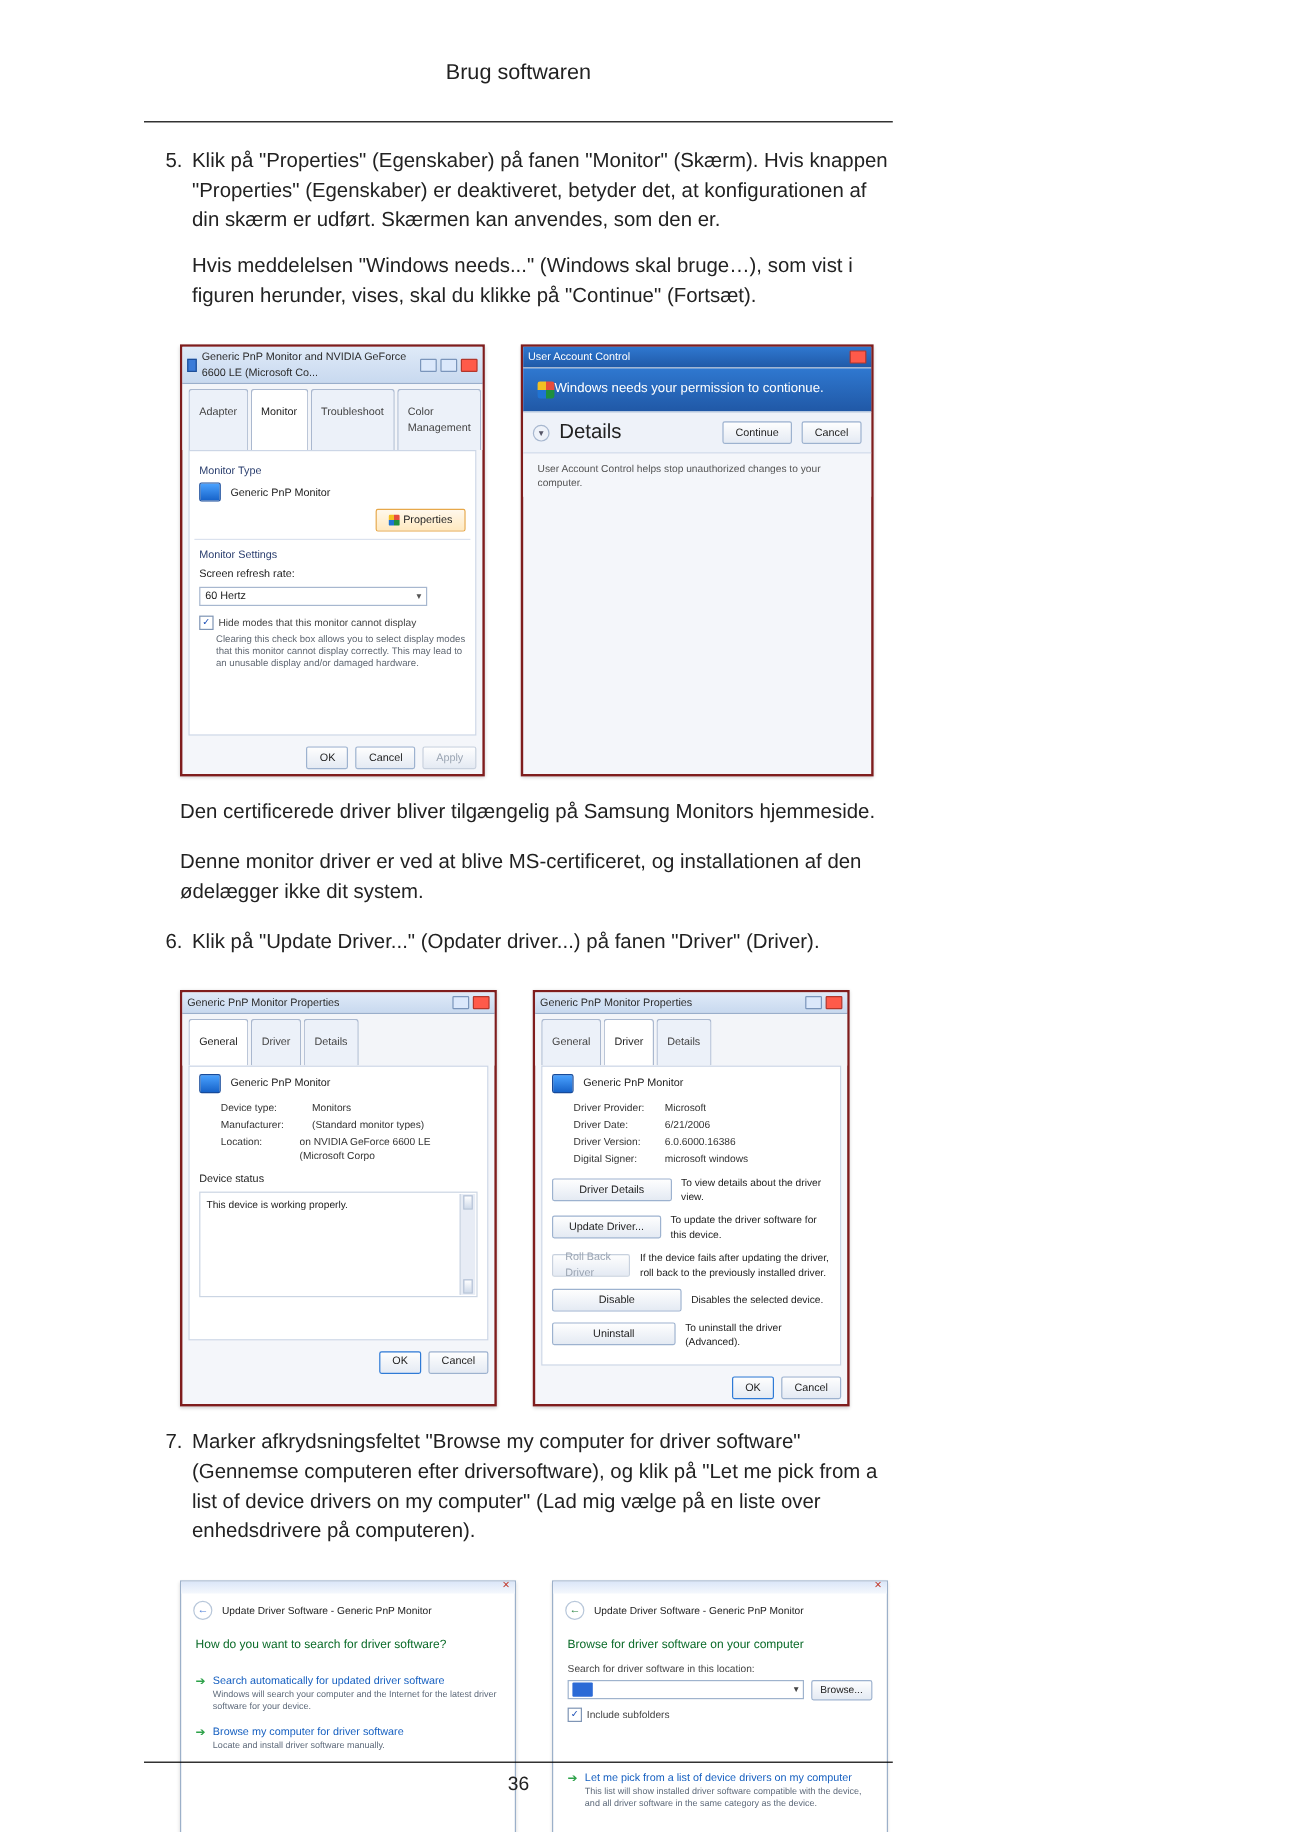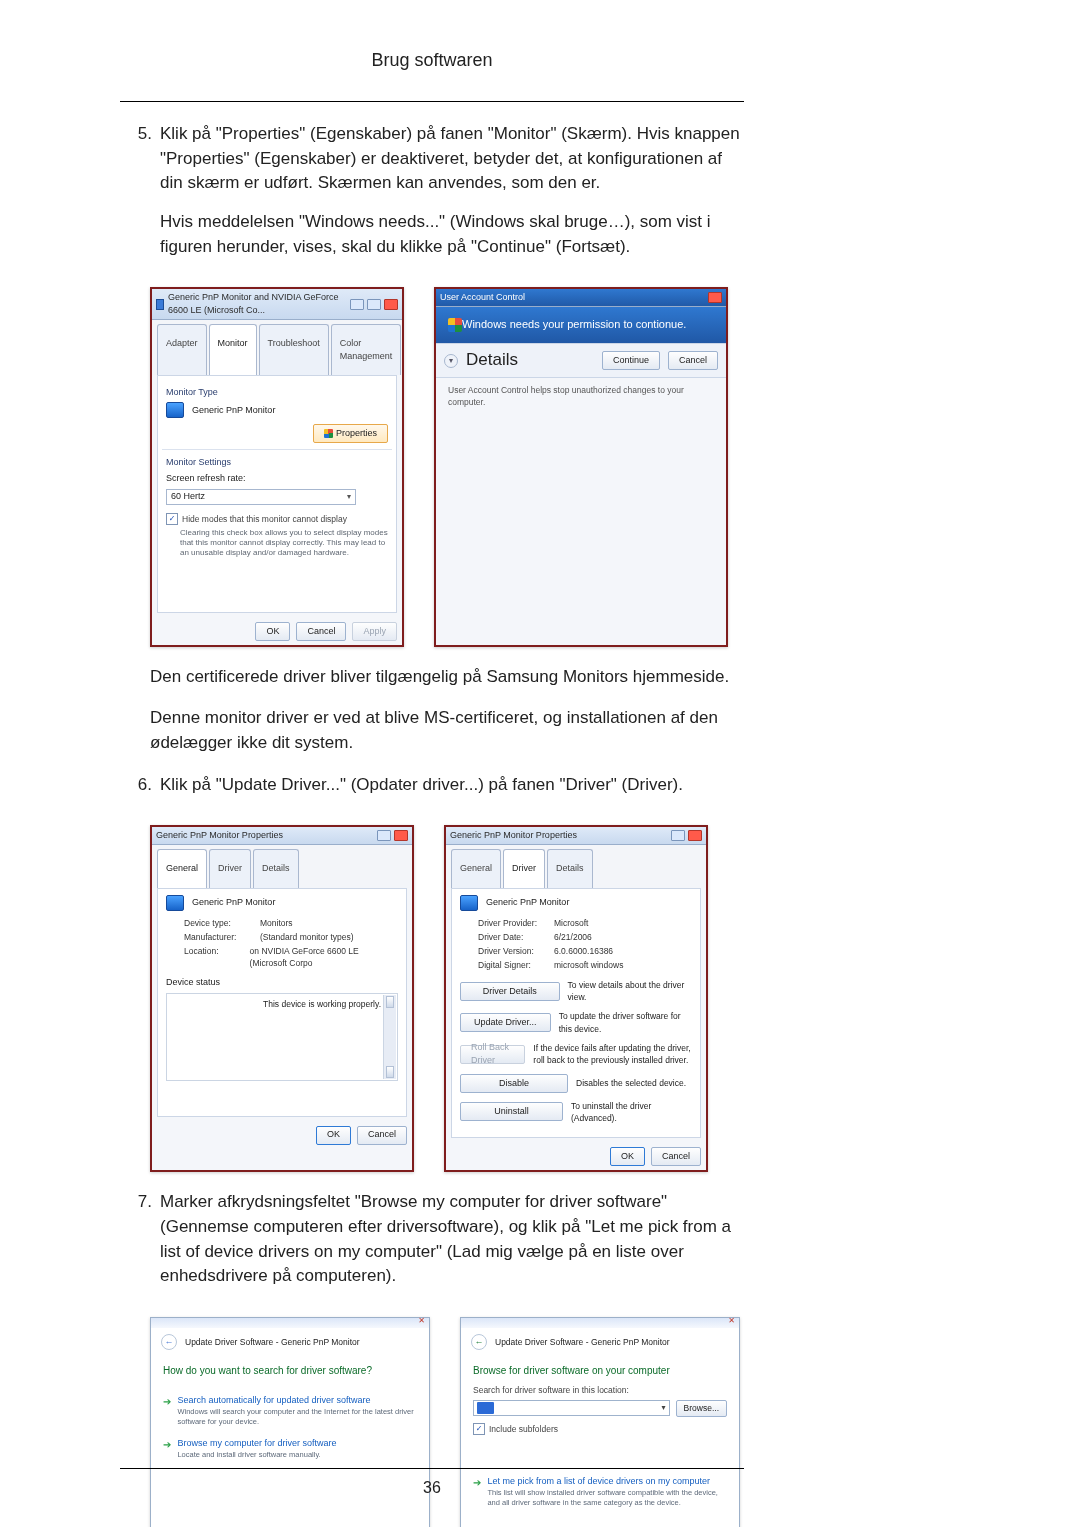--- a/index.html
+++ b/index.html
@@ -192,21 +192,21 @@
 
   
   .prop-dialog { width: 260px; }
   .prop-dialog .body { min-height: 215px; position:relative; }
   .devrow { display:flex; gap:8px; align-items:center; margin-bottom:6px; }
   .kv { display:flex; gap:6px; font-size:8.5px; margin:2px 0; }
   .kv .k { width: 70px; color:#333; }
   .kv .v { color:#333; }
   .status-box {
     border:1px solid #cbd5e3; background:#fff; height:78px; padding:4px 16px 4px 5px; font-size:8.5px;
-    margin-top:4px; position:relative;text-align:right;
+    margin-top:4px; position:relative;
   }
   .status-box .sbar { position:absolute; right:1px; top:1px; bottom:1px; width:12px;
     background:#e7ecf5; border-left:1px solid #cbd5e3; }
   .status-box .sbar::before, .status-box .sbar::after {
     content:""; position:absolute; left:2px; right:2px; height:10px; background:linear-gradient(#fff,#cfdaea);
     border:1px solid #b3c1d6;
   }
   .status-box .sbar::before{ top:1px; }
   .status-box .sbar::after{ bottom:1px; }
 

